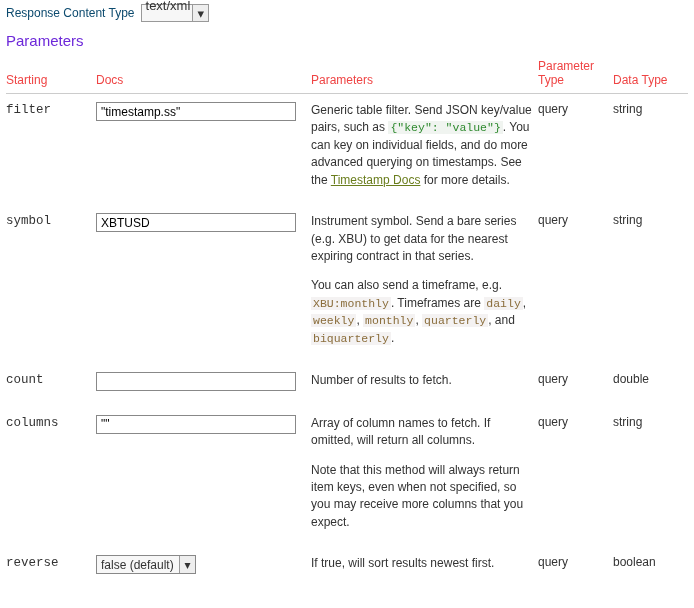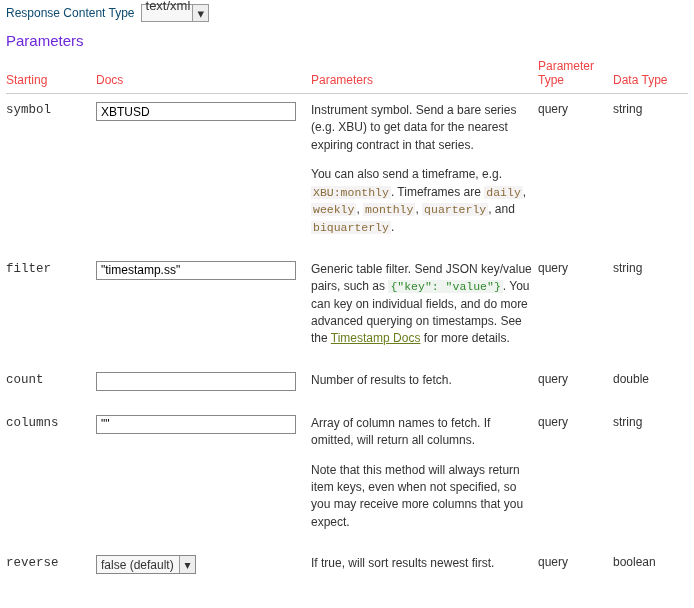--- a/index.html
+++ b/index.html
@@ -146,20 +146,34 @@
     <thead>
       <tr>
         <th>Starting</th>
         <th>Docs</th>
         <th>Parameters</th>
         <th>Parameter Type</th>
         <th>Data Type</th>
       </tr>
     </thead>
     <tbody>
+
+      <tr>
+        <td><span class="param-name">filter</span></td>
+        <td><input class="text-input" value="&quot;timestamp.ss&quot;" style=""></td>
+        <td class="desc">
+          <p>
+            <span>Generic table filter. Send JSON key/value pairs, such as </span>
+            <code class="inline green">{"key": "value"}</code><span>. You can key on individual fields, and do more advanced querying on timestamps. See the </span>
+            <a href="#" class="doc-link">Timestamp Docs</a><span> for more details.</span>
+          </p>
+        </td>
+        <td class="ptype-cell">query</td>
+        <td class="dtype-cell">string</td>
+      </tr>
 
       <tr>
         <td><span class="param-name">symbol</span></td>
         <td><input class="text-input" value="XBTUSD" style=""></td>
         <td class="desc">
           <p><span>Instrument symbol. Send a bare series (e.g. XBU) to get data for the nearest expiring contract in that series.</span></p>
           <p>
             <span>You can also send a timeframe, e.g. </span>
             <code class="inline">XBU:monthly</code><span>. Timeframes are </span>
             <code class="inline">daily</code><span>, </span>
@@ -167,34 +181,20 @@
             <code class="inline">monthly</code><span>, </span>
             <code class="inline">quarterly</code><span>, and </span>
             <code class="inline">biquarterly</code><span>.</span>
           </p>
         </td>
         <td class="ptype-cell">query</td>
         <td class="dtype-cell">string</td>
       </tr>
 
       <tr>
-        <td><span class="param-name">filter</span></td>
-        <td><input class="text-input" value="&quot;timestamp.ss&quot;" style=""></td>
-        <td class="desc">
-          <p>
-            <span>Generic table filter. Send JSON key/value pairs, such as </span>
-            <code class="inline green">{"key": "value"}</code><span>. You can key on individual fields, and do more advanced querying on timestamps. See the </span>
-            <a href="#" class="doc-link">Timestamp Docs</a><span> for more details.</span>
-          </p>
-        </td>
-        <td class="ptype-cell">query</td>
-        <td class="dtype-cell">string</td>
-      </tr>
-
-      <tr>
         <td><span class="param-name">count</span></td>
         <td><input class="text-input" value="" style=""></td>
         <td class="desc"><span>Number of results to fetch.</span></td>
         <td class="ptype-cell">query</td>
         <td class="dtype-cell">double</td>
       </tr>
 
       <tr>
         <td><span class="param-name">columns</span></td>
         <td><input class="text-input" value="&quot;&quot;" style=""></td>

